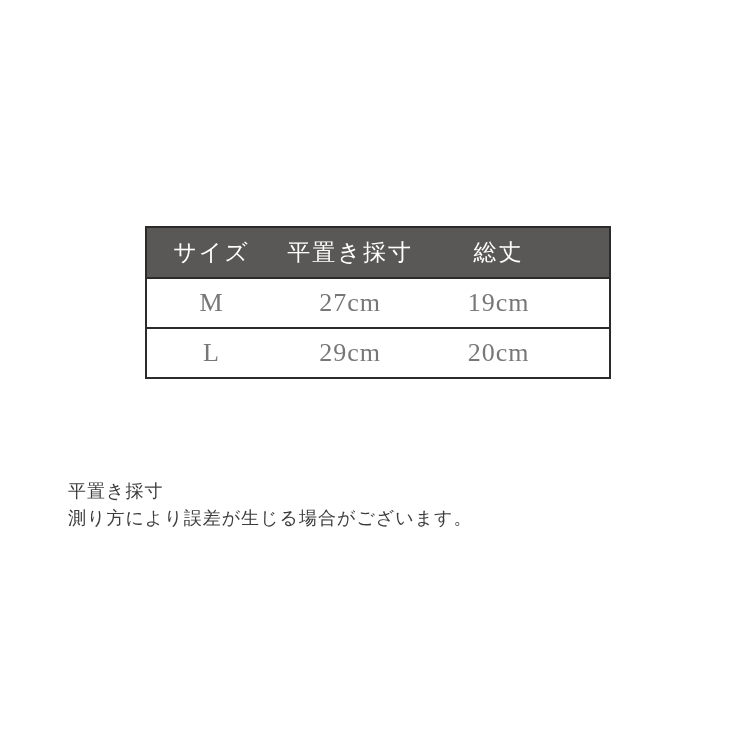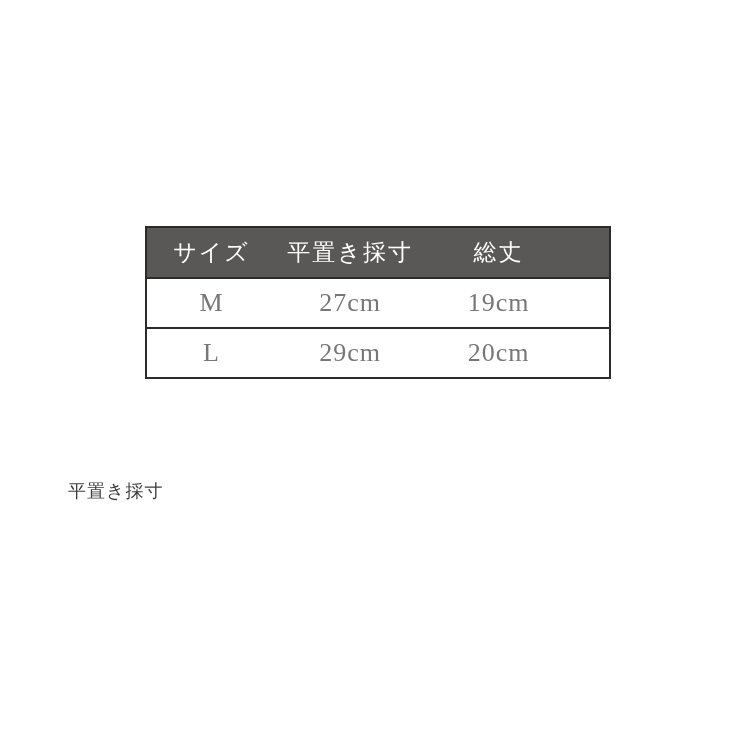--- a/index.html
+++ b/index.html
@@ -113,15 +113,16 @@
           <td>29cm</td>
           <td>20cm</td>
           <td></td>
         </tr>
       </tbody>
     </table>
   </div>
 
   <div class="notes">
     <p>平置き採寸</p>
+    <p>測り方により誤差が生じる場合がございます。</p>
   </div>
 
 </div>
 
 </body></html>

